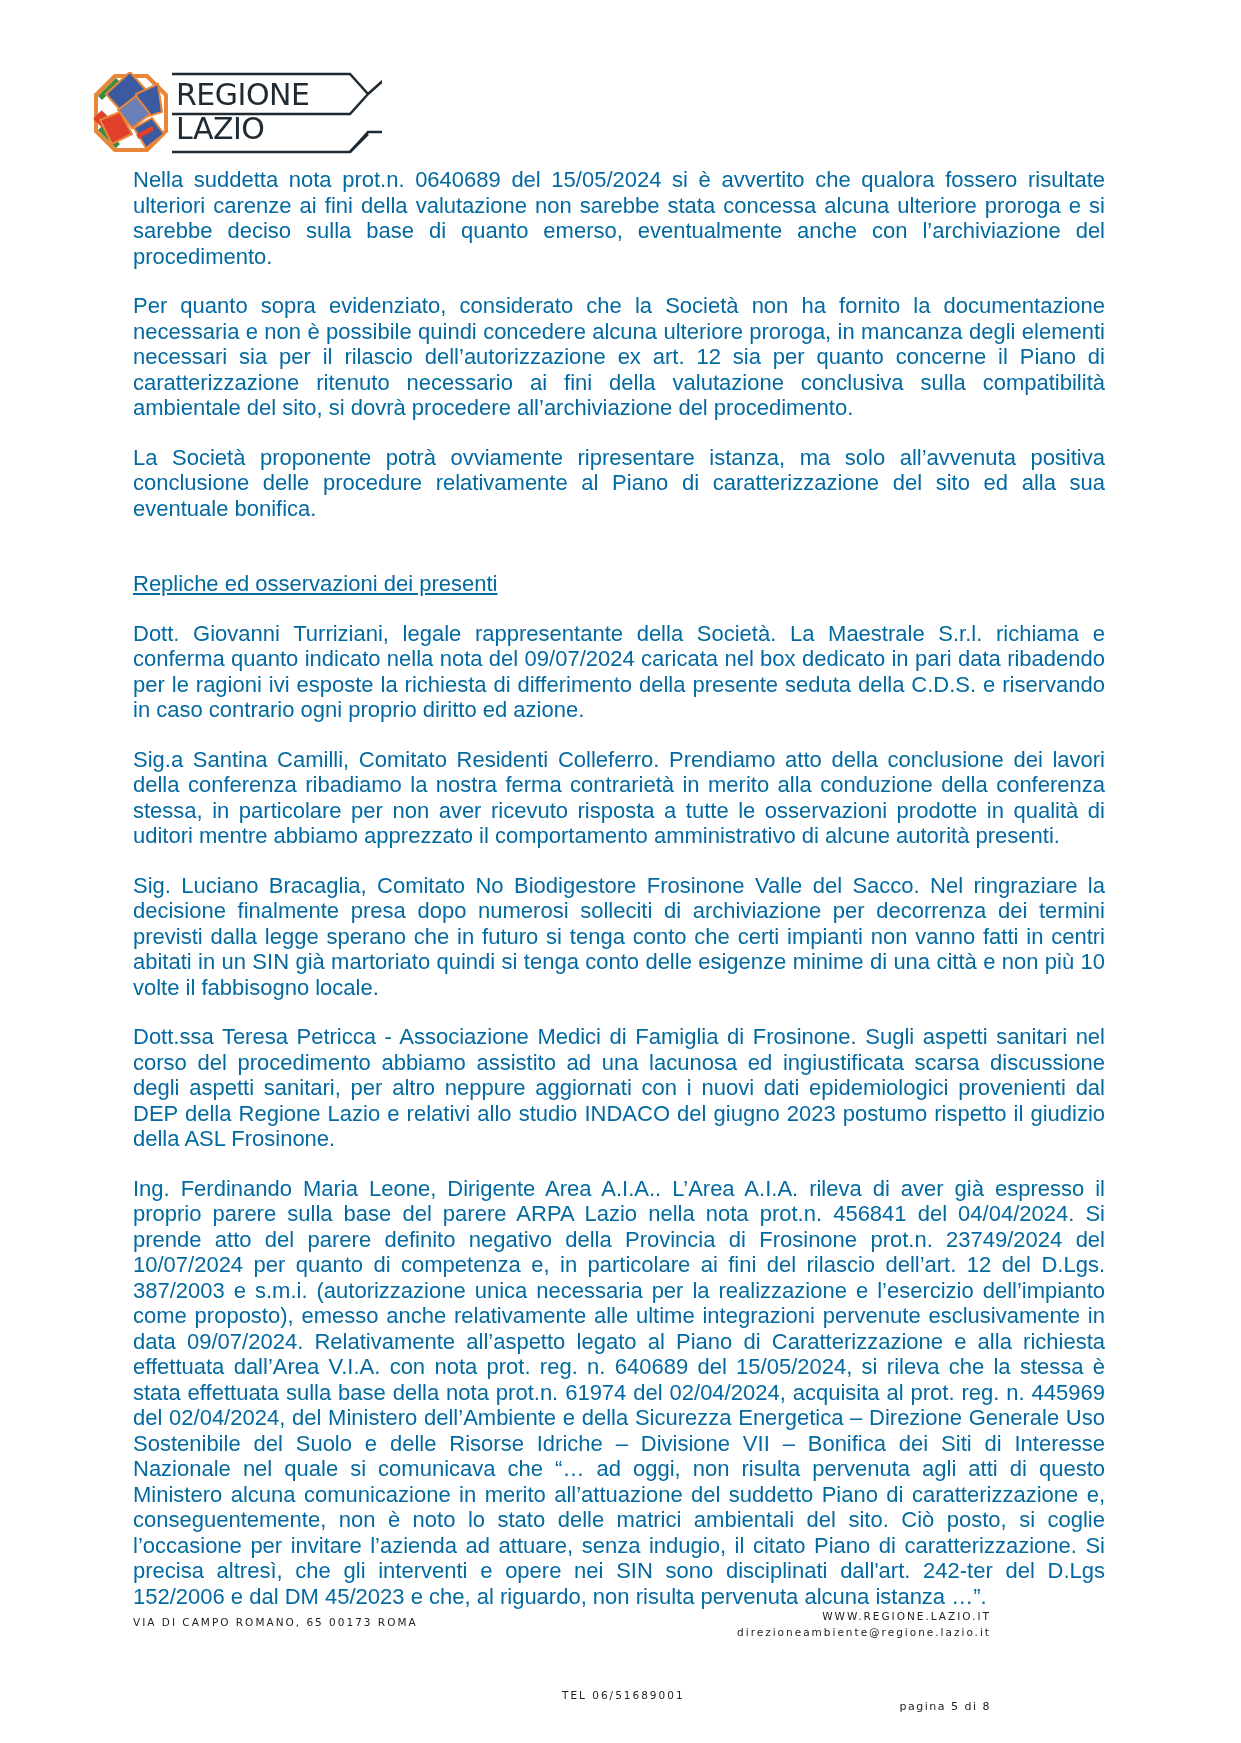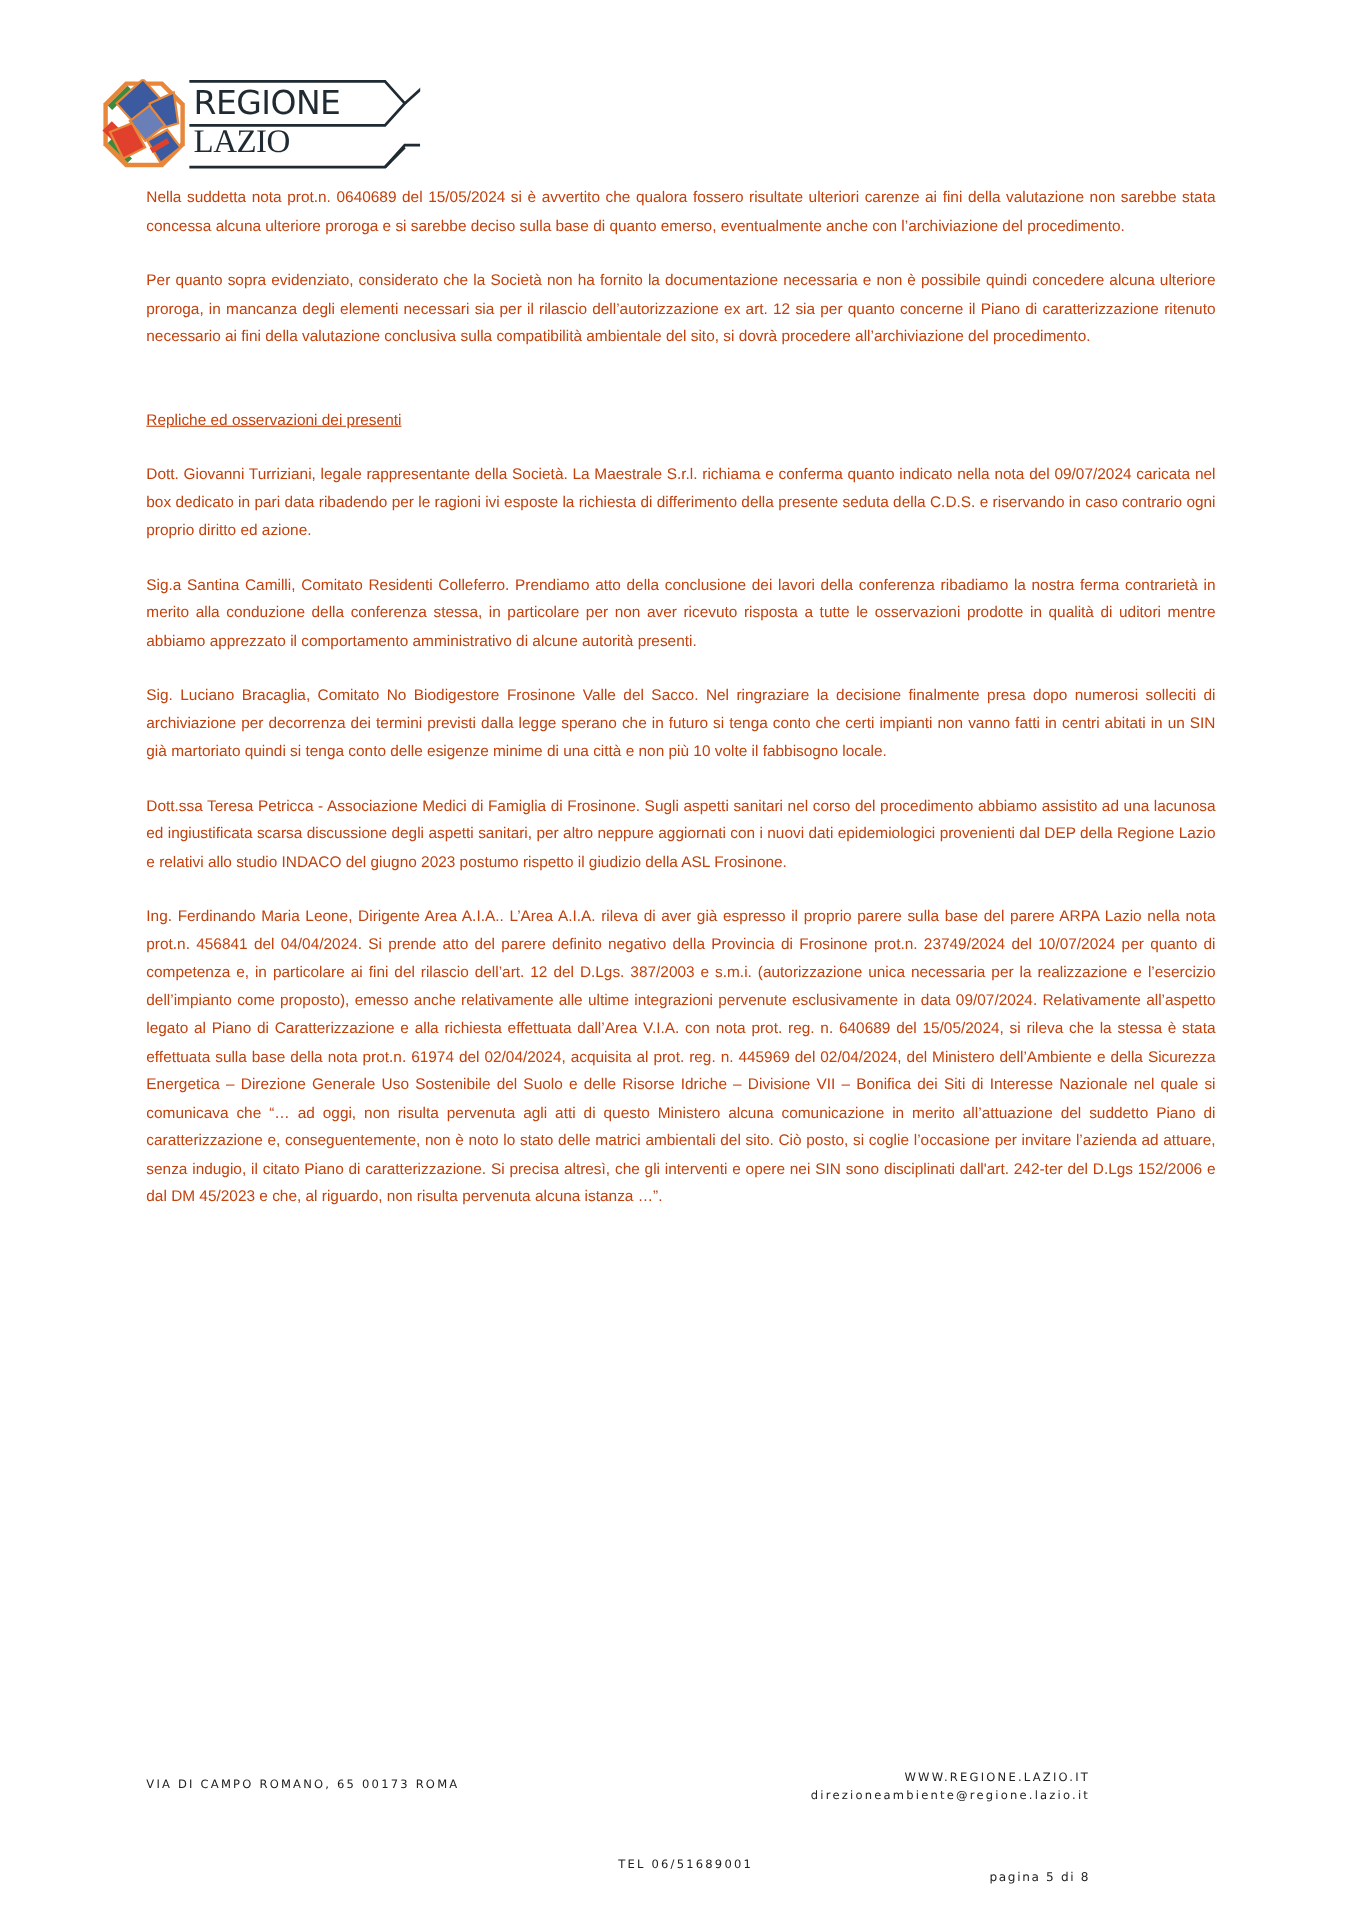--- a/index.html
+++ b/index.html
@@ -3,26 +3,26 @@
 <meta charset="utf-8">
 <style>
   html, body { margin: 0; padding: 0; background: #ffffff; }
   body { width: 1241px; height: 1743px; position: relative; overflow: hidden; color: #1a1a1a; }
   .page { position: absolute; left: 0; top: 0; width: 1095px; height: 1743px; }
 
   .logo { position: absolute; left: 92px; top: 72px; width: 300px; height: 82px; }
   .logo svg { position: absolute; left: 0; top: 0; }
   .logo-text { position: absolute; left: 84px; top: 0; font-family: "DejaVu Sans", sans-serif; color: #1f2a33; font-size: 30px; line-height: 34px; letter-spacing: -0.5px; }
   .logo-text .l1 { position: absolute; left: 0; top: 6px; }
-  .logo-text .l2 { position: absolute; left: 0; top: 40px; font-family: Liberation Serif, serif; }
+  .logo-text .l2 { position: absolute; left: 0; top: 40px; }
 
   .body-text {
     position: absolute; left: 133px; width: 972px;
-    font-family: "Liberation Sans", sans-serif; font-size: 14px; line-height: 25.5px;
-    text-align: justify; color: #c2410c;
+    font-family: "Liberation Sans", sans-serif; font-size: 22px; line-height: 25.5px;
+    text-align: justify; color: #0369a1;
   }
   .body-text p { margin: 0; }
   .heading { text-decoration: underline; }
 
   .footer { position: absolute; font-family: "DejaVu Sans", sans-serif; font-size: 10.5px; letter-spacing: 2px; color: #222; line-height: 16px; }
   .footer-left { left: 133px; top: 1608px; width: 290px; text-align: justify; }
   .footer-left .addr { margin-top: 6px; }
   .footer-mid { left: 562px; top: 1687px; }
   .footer-right { right: 104px; top: 1608px; text-align: right; }
   .pager { position: absolute; right: 104px; top: 1700px; font-family: "DejaVu Sans", sans-serif; font-size: 11px; letter-spacing: 1.5px; color: #222; }
@@ -54,20 +54,21 @@
         <line x1="178" y1="80" x2="196" y2="62" stroke="#1f2a33" stroke-width="2.5"></line>
       </svg>
       <span class="l1">REGIONE</span>
       <span class="l2">LAZIO</span>
     </div>
   </div>
 
   <div class="body-text" style="top:167px;">
     <p>Nella suddetta nota prot.n. 0640689 del 15/05/2024 si è avvertito che qualora fossero risultate ulteriori carenze ai fini della valutazione non sarebbe stata concessa alcuna ulteriore proroga e si sarebbe deciso sulla base di quanto emerso, eventualmente anche con l’archiviazione del procedimento.</p>
     <p style="margin-top:24px;">Per quanto sopra evidenziato, considerato che la Società non ha fornito la documentazione necessaria e non è possibile quindi concedere alcuna ulteriore proroga, in mancanza degli elementi necessari sia per il rilascio dell’autorizzazione ex art. 12 sia per quanto concerne il Piano di caratterizzazione ritenuto necessario ai fini della valutazione conclusiva sulla compatibilità ambientale del sito, si dovrà procedere all’archiviazione del procedimento.</p>
+    <p style="margin-top:24px;">La Società proponente potrà ovviamente ripresentare istanza, ma solo all’avvenuta positiva conclusione delle procedure relativamente al Piano di caratterizzazione del sito ed alla sua eventuale bonifica.</p>
     <p class="heading" style="margin-top:50px;text-decoration:underline;">Repliche ed osservazioni dei presenti</p>
     <p style="margin-top:24px;">Dott. Giovanni Turriziani, legale rappresentante della Società. La Maestrale S.r.l. richiama e conferma quanto indicato nella nota del 09/07/2024 caricata nel box dedicato in pari data ribadendo per le ragioni ivi esposte la richiesta di differimento della presente seduta della C.D.S. e riservando in caso contrario ogni proprio diritto ed azione.</p>
     <p style="margin-top:24px;">Sig.a Santina Camilli, Comitato Residenti Colleferro. Prendiamo atto della conclusione dei lavori della conferenza ribadiamo la nostra ferma contrarietà in merito alla conduzione della conferenza stessa, in particolare per non aver ricevuto risposta a tutte le osservazioni prodotte in qualità di uditori mentre abbiamo apprezzato il comportamento amministrativo di alcune autorità presenti.</p>
     <p style="margin-top:24px;">Sig. Luciano Bracaglia, Comitato No Biodigestore Frosinone Valle del Sacco. Nel ringraziare la decisione finalmente presa dopo numerosi solleciti di archiviazione per decorrenza dei termini previsti dalla legge sperano che in futuro si tenga conto che certi impianti non vanno fatti in centri abitati in un SIN già martoriato quindi si tenga conto delle esigenze minime di una città e non più 10 volte il fabbisogno locale.</p>
     <p style="margin-top:24px;">Dott.ssa Teresa Petricca - Associazione Medici di Famiglia di Frosinone. Sugli aspetti sanitari nel corso del procedimento abbiamo assistito ad una lacunosa ed ingiustificata scarsa discussione degli aspetti sanitari, per altro neppure aggiornati con i nuovi dati epidemiologici provenienti dal DEP della Regione Lazio e relativi allo studio INDACO del giugno 2023 postumo rispetto il giudizio della ASL Frosinone.</p>
     <p style="margin-top:24px;">Ing. Ferdinando Maria Leone, Dirigente Area A.I.A.. L’Area A.I.A. rileva di aver già espresso il proprio parere sulla base del parere ARPA Lazio nella nota prot.n. 456841 del 04/04/2024. Si prende atto del parere definito negativo della Provincia di Frosinone prot.n. 23749/2024 del 10/07/2024 per quanto di competenza e, in particolare ai fini del rilascio dell’art. 12 del D.Lgs. 387/2003 e s.m.i. (autorizzazione unica necessaria per la realizzazione e l’esercizio dell’impianto come proposto), emesso anche relativamente alle ultime integrazioni pervenute esclusivamente in data 09/07/2024. Relativamente all’aspetto legato al Piano di Caratterizzazione e alla richiesta effettuata dall’Area V.I.A. con nota prot. reg. n. 640689 del 15/05/2024, si rileva che la stessa è stata effettuata sulla base della nota prot.n. 61974 del 02/04/2024, acquisita al prot. reg. n. 445969 del 02/04/2024, del Ministero dell’Ambiente e della Sicurezza Energetica – Direzione Generale Uso Sostenibile del Suolo e delle Risorse Idriche – Divisione VII – Bonifica dei Siti di Interesse Nazionale nel quale si comunicava che “… ad oggi, non risulta pervenuta agli atti di questo Ministero alcuna comunicazione in merito all’attuazione del suddetto Piano di caratterizzazione e, conseguentemente, non è noto lo stato delle matrici ambientali del sito. Ciò posto, si coglie l’occasione per invitare l’azienda ad attuare, senza indugio, il citato Piano di caratterizzazione. Si precisa altresì, che gli interventi e opere nei SIN sono disciplinati dall'art. 242-ter del D.Lgs 152/2006 e dal DM 45/2023 e che, al riguardo, non risulta pervenuta alcuna istanza …”.</p>
   </div>
 
   <div class="footer footer-left">
     <div class="addr">VIA DI CAMPO ROMANO, 65 00173 ROMA</div>

